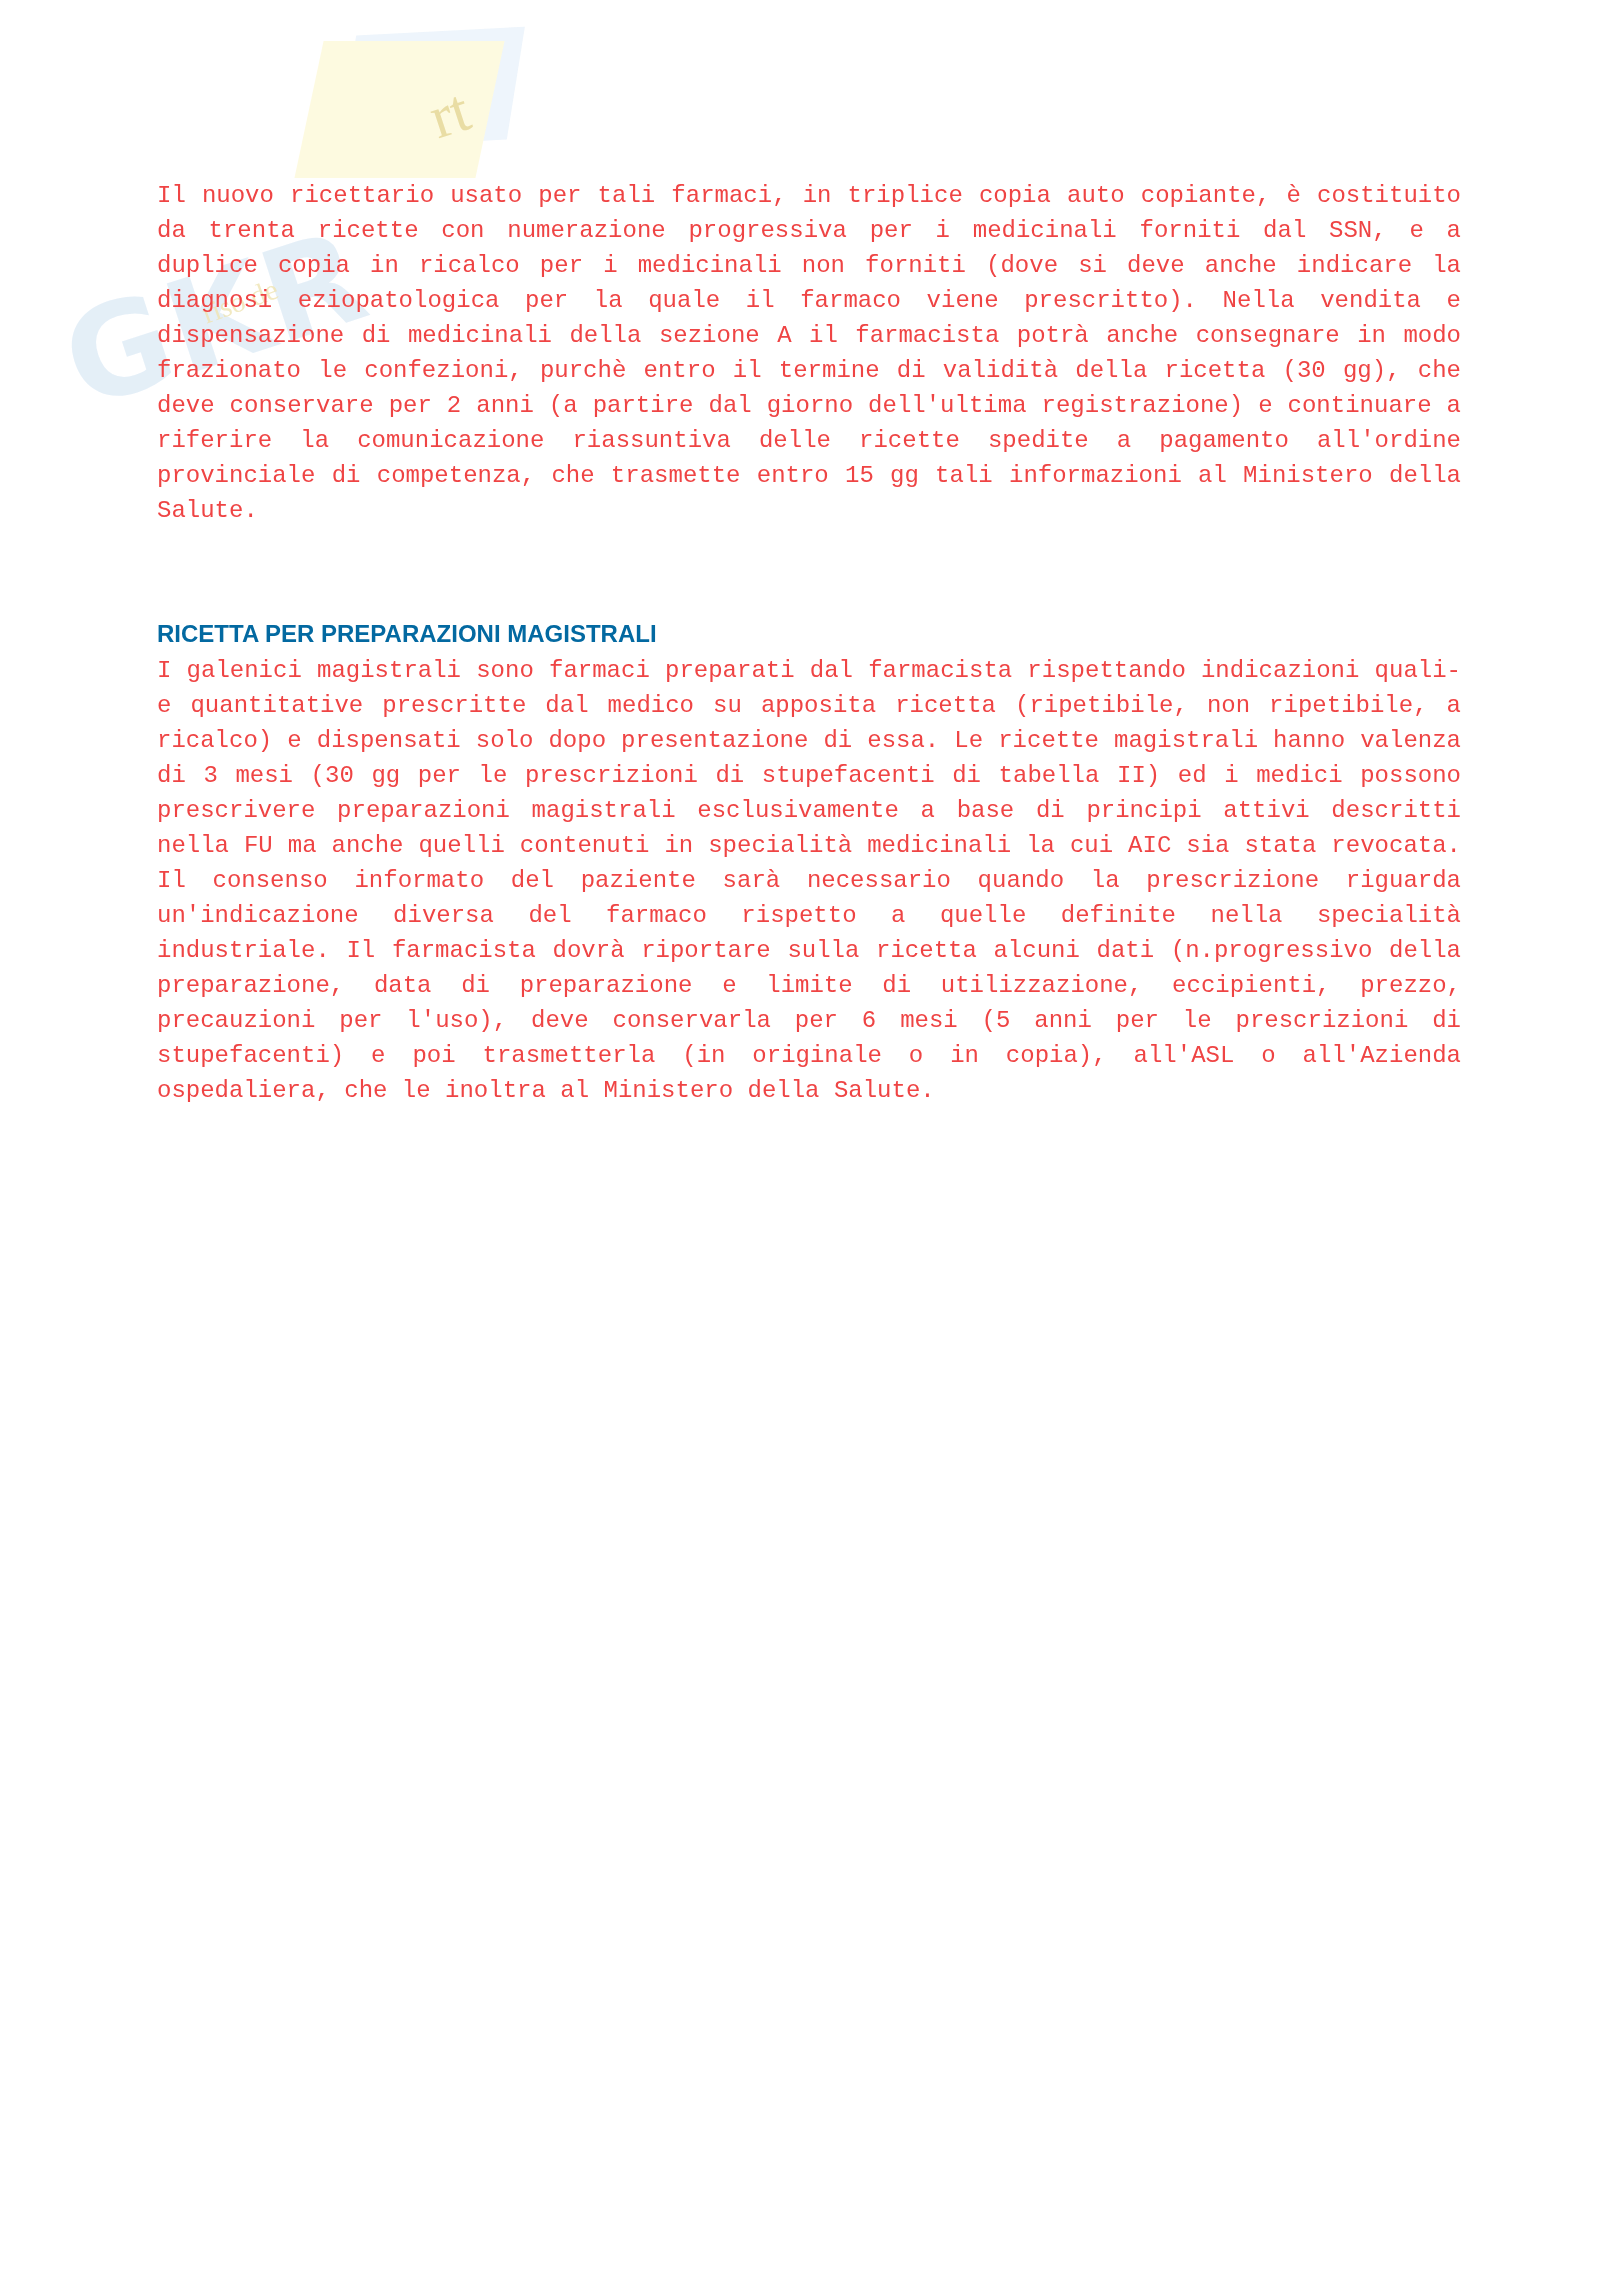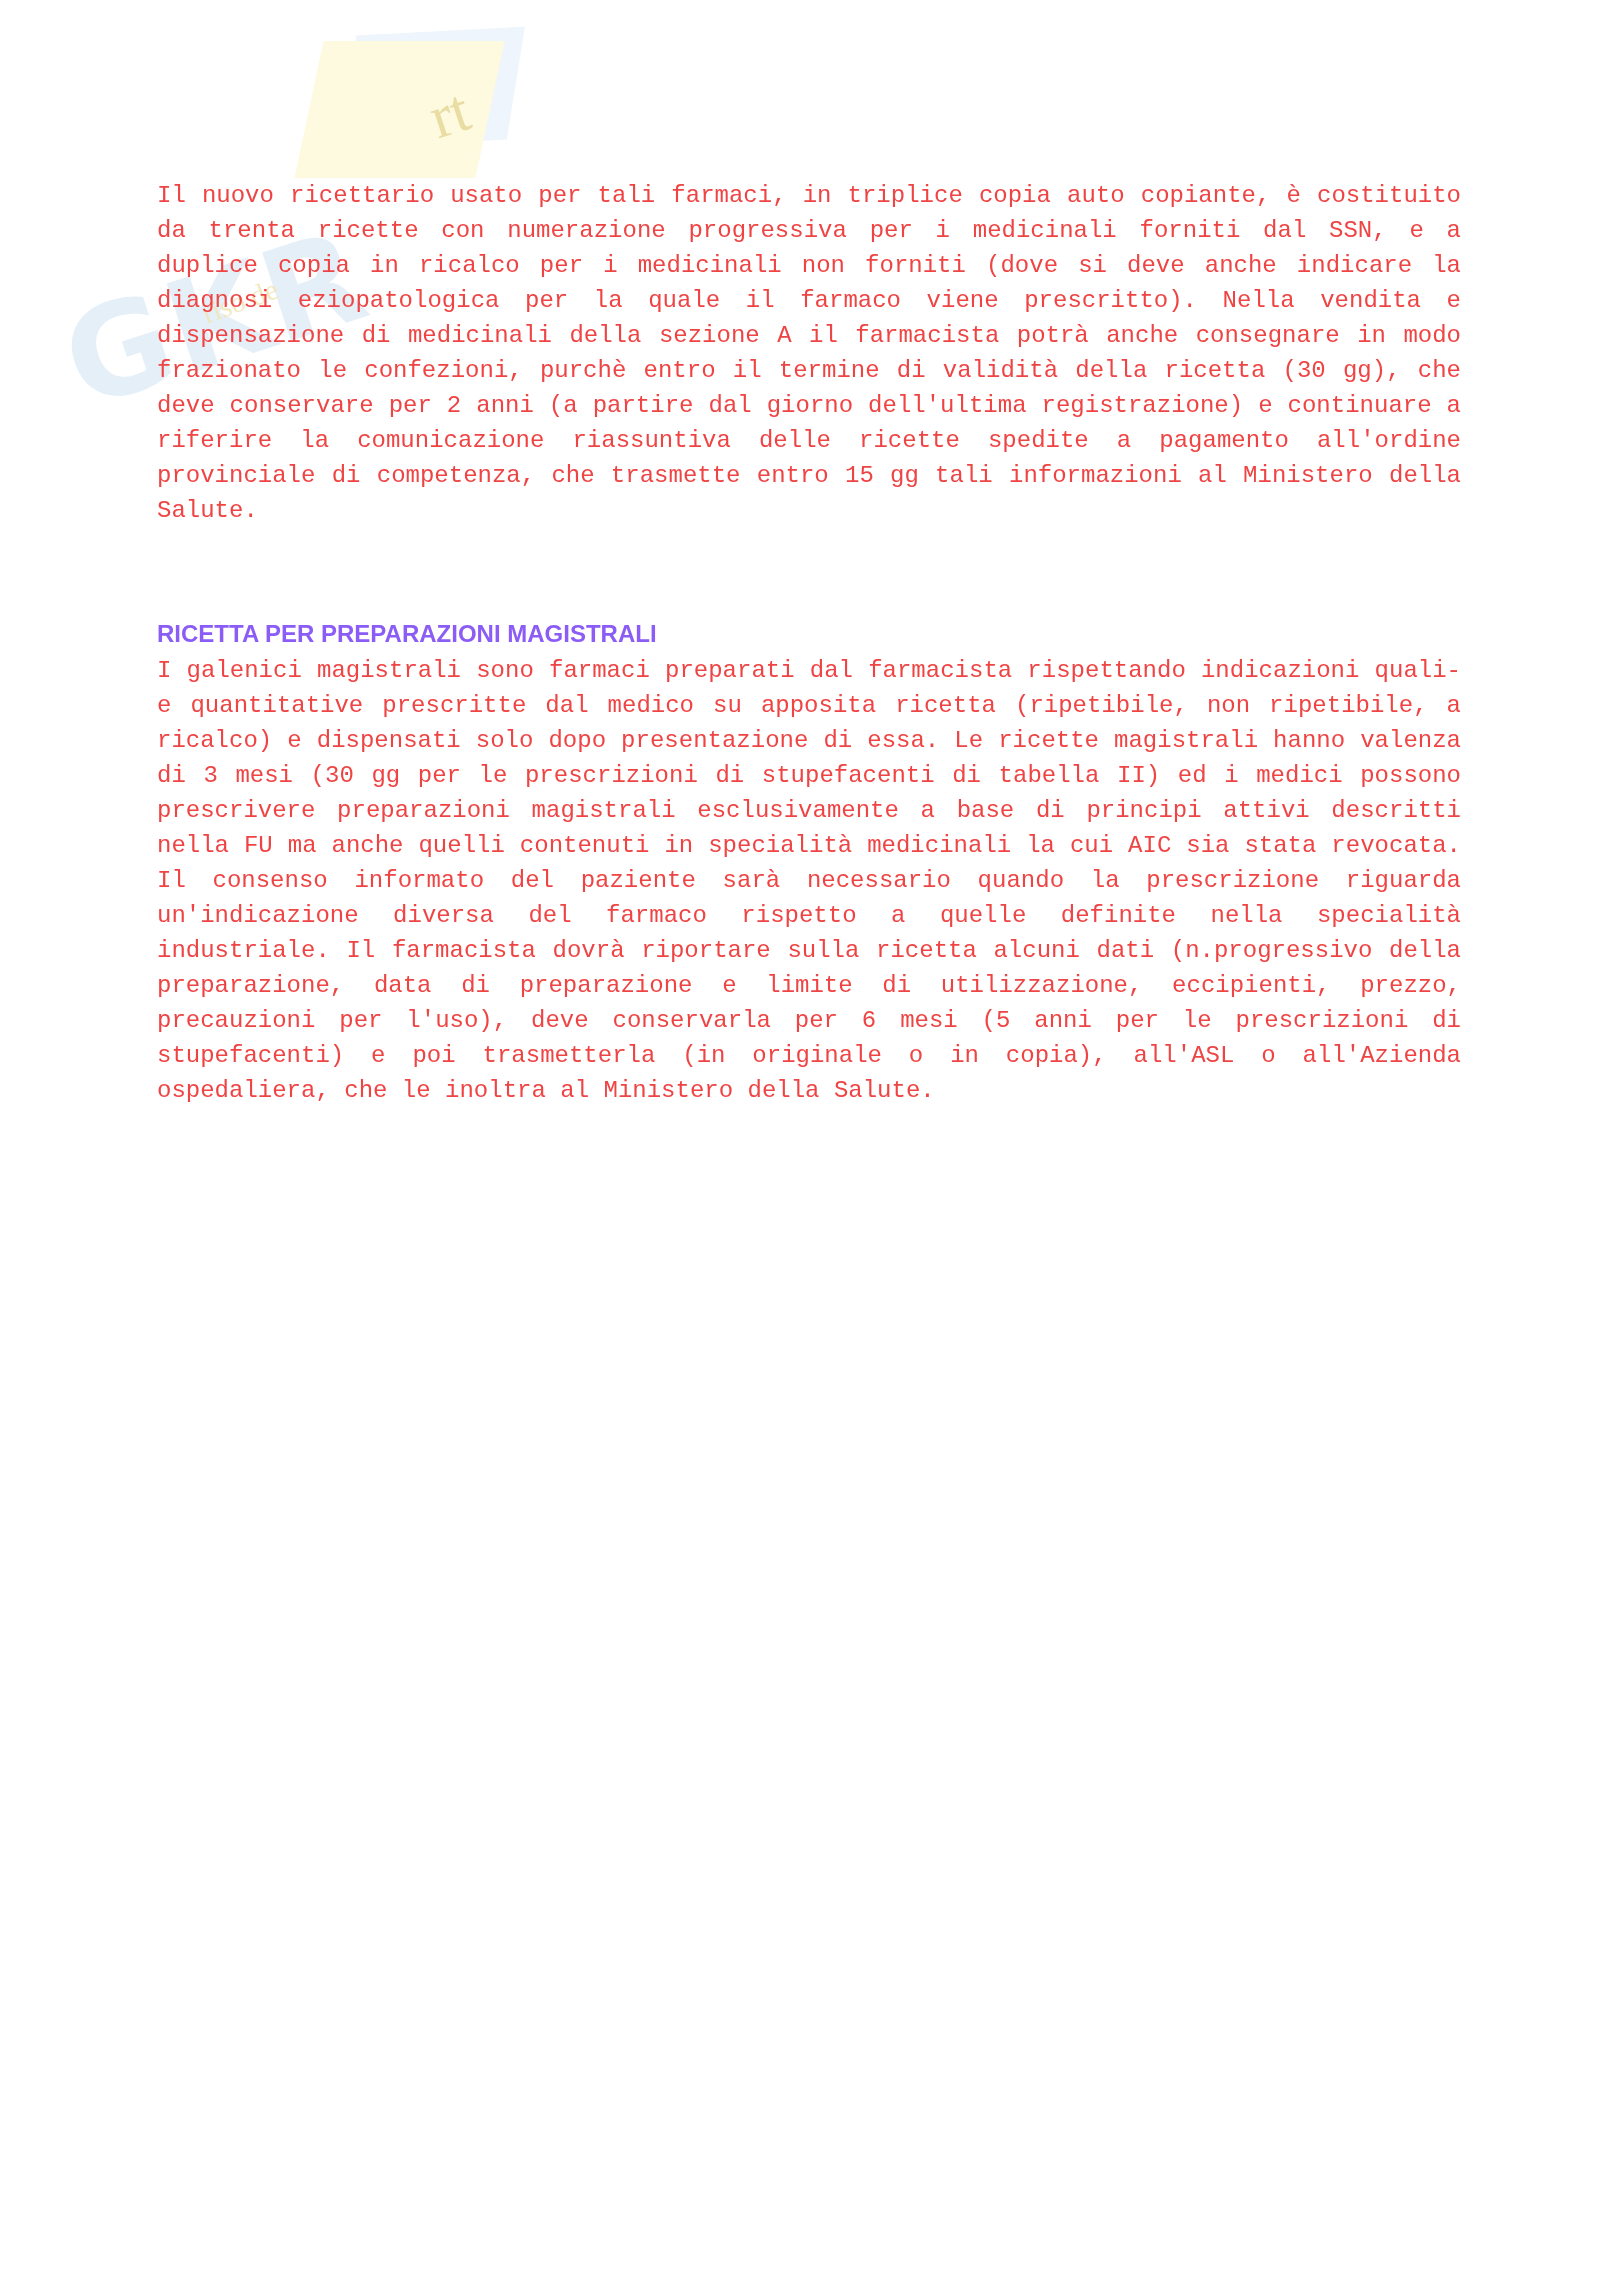--- a/index.html
+++ b/index.html
@@ -96,21 +96,21 @@
     font-family: Liberation Mono, monospace;
   }
   .gap {
     height: 88px;
   }
   h2.section-heading {
     margin: 0 0 2px 0;
     font-size: 24px;
     line-height: 35px;
     font-weight: 700;
-    color: #8b5cf6;
+    color: #0369a1;
     font-family: "Liberation Sans", sans-serif;
     text-align: left;
   }
 </style>
 </head>
 <body>
 
 <div class="page">
 
   <div class="watermark">

